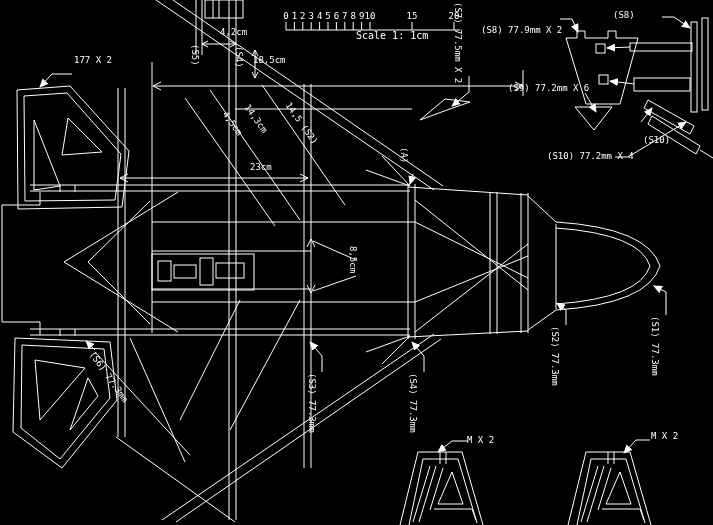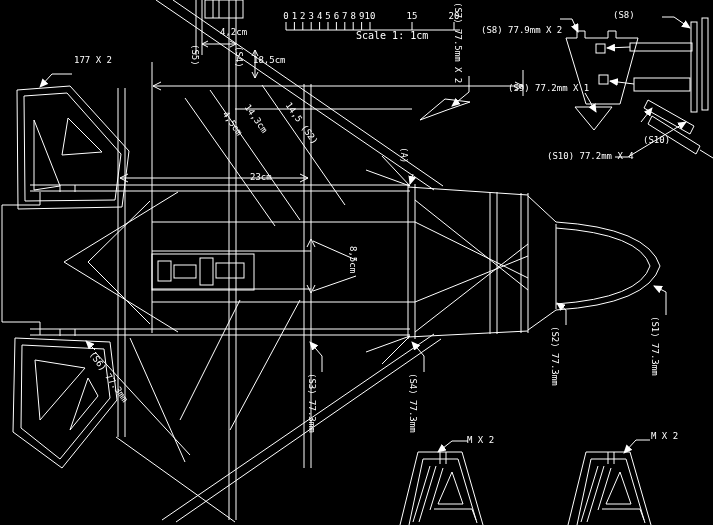--- a/index.html
+++ b/index.html
@@ -202,28 +202,28 @@
   <div class="lbl cap" style="left:356px;top:31px">Scale 1: 1cm</div>
 
   <div class="lbl" style="left:74px;top:56px">177 X 2</div>
   <div class="lbl" style="left:220px;top:28px">4,2cm</div>
   <div class="lbl v" style="left:199px;top:44px">(S5)</div>
   <div class="lbl v" style="left:243px;top:46px">(S4)</div>
   <div class="lbl" style="left:253px;top:56px">18,5cm</div>
   <div class="lbl d" style="left:228px;top:110px">4,5cm</div>
   <div class="lbl d" style="left:250px;top:103px">14,3cm</div>
   <div class="lbl d" style="left:291px;top:101px">14,5 (S2)</div>
-  <div class="lbl" style="left:250px;top:173px">23cm</div>
+  <div class="lbl" style="left:250px;top:163px">23cm</div>
   <div class="lbl v" style="left:408px;top:147px">(A)</div>
   <div class="lbl v" style="left:357px;top:246px">8,5cm</div>
 
   <div class="lbl v" style="left:462px;top:2px">(S7) 77.5mm X 2</div>
   <div class="lbl" style="left:481px;top:26px">(S8) 77.9mm X 2</div>
   <div class="lbl" style="left:613px;top:11px">(S8)</div>
-  <div class="lbl" style="left:508px;top:84px">(S9) 77.2mm X 1</div>
+  <div class="lbl" style="left:508px;top:84px">(S9) 77.2mm X 6</div>
   <div class="lbl" style="left:643px;top:136px">(S10)</div>
   <div class="lbl" style="left:547px;top:152px">(S10) 77.2mm X 4</div>
 
   <div class="lbl v" style="left:316px;top:373px">(S3) 77.3mm</div>
   <div class="lbl v" style="left:417px;top:373px">(S4) 77.3mm</div>
   <div class="lbl v" style="left:559px;top:326px">(S2) 77.3mm</div>
   <div class="lbl v" style="left:659px;top:316px">(S1) 77.3mm</div>
   <div class="lbl d" style="left:95px;top:350px">(S6) 77.3mm</div>
 
   <div class="lbl" style="left:467px;top:436px">M X 2</div>

